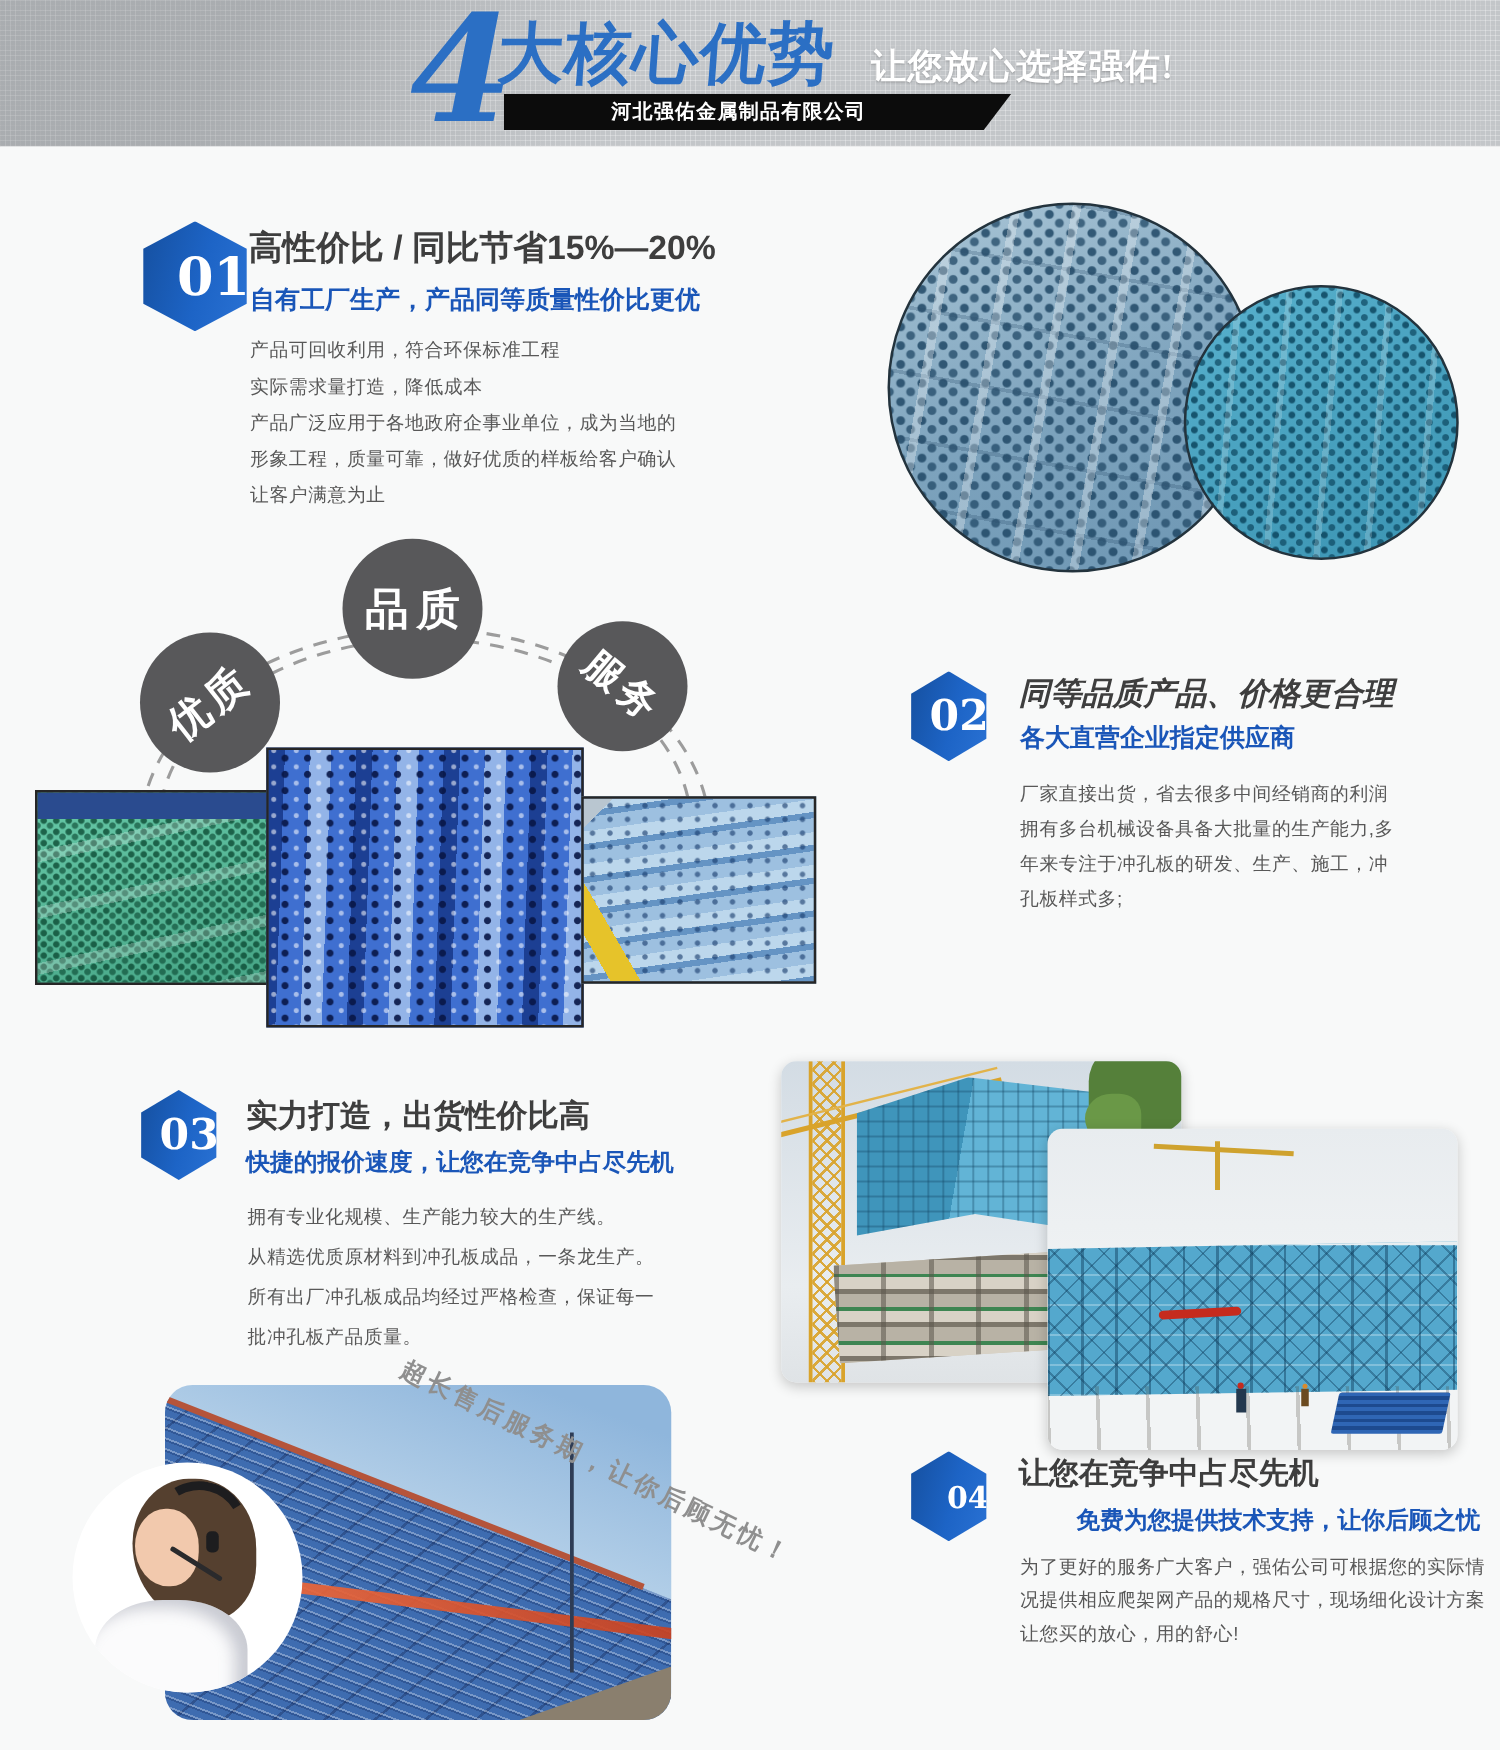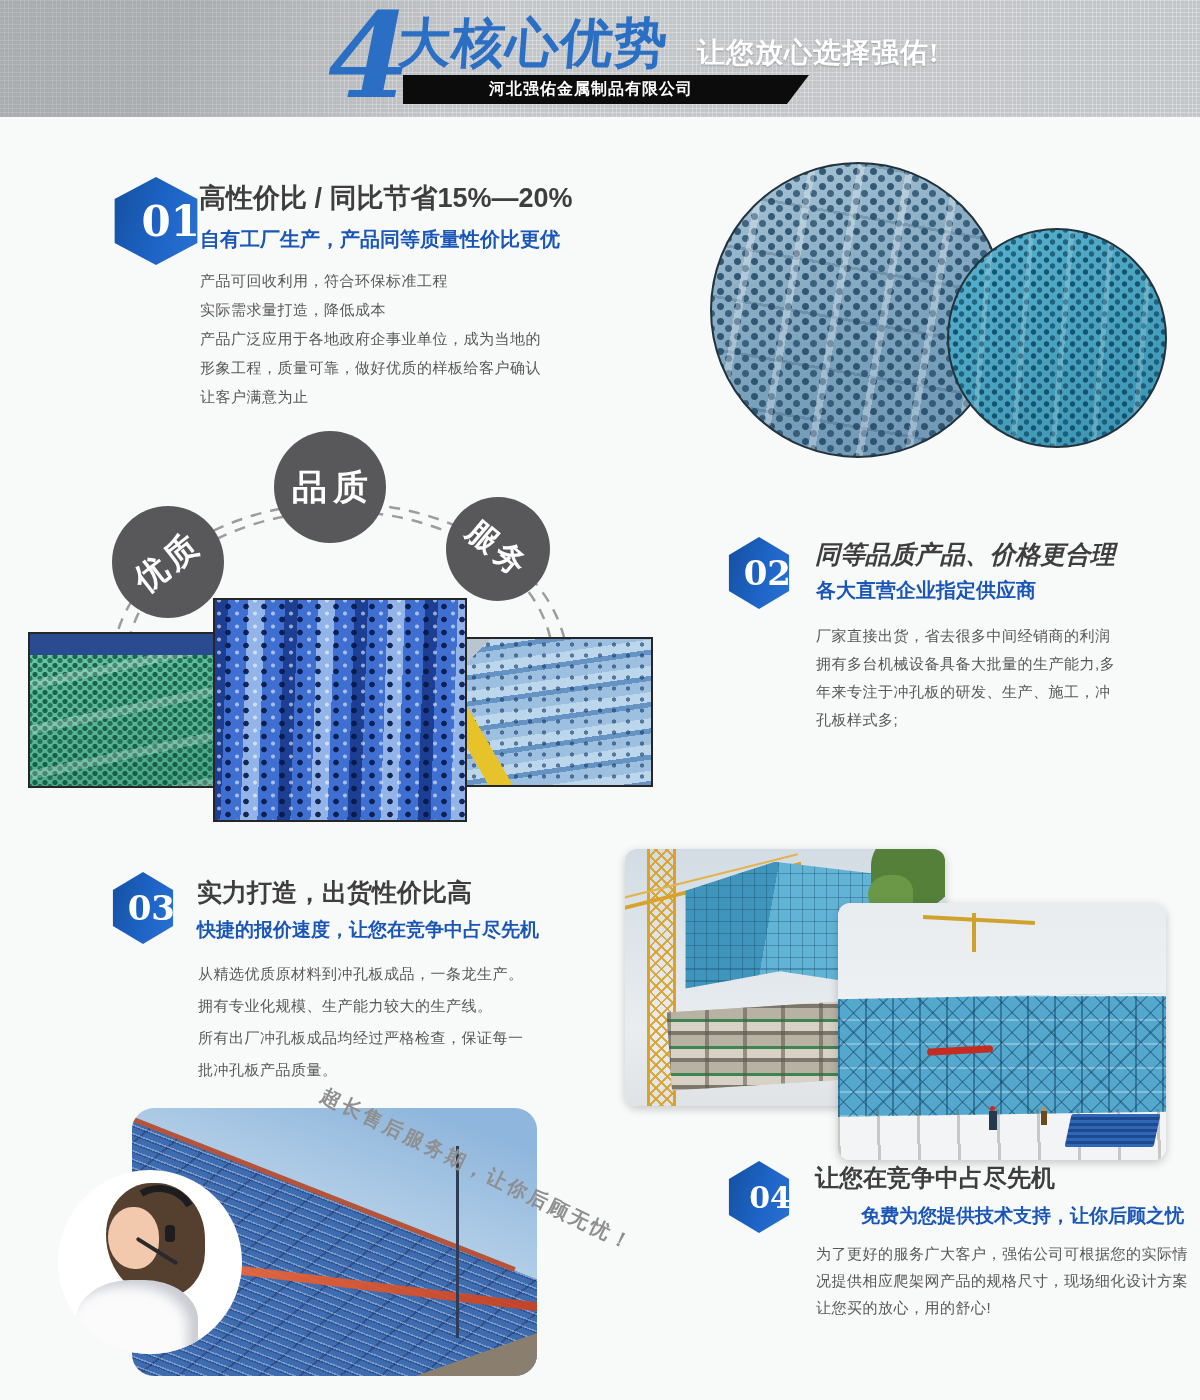--- a/index.html
+++ b/index.html
@@ -46,21 +46,21 @@
   
   .hex{
     position:absolute;display:flex;align-items:center;justify-content:flex-end;
     background:linear-gradient(105deg,#154f9e,#1d64c6 55%,#2a72d4);
     clip-path:polygon(50% 0,97% 25%,97% 75%,50% 100%,3% 75%,3% 25%);
     color:#fff;font-family:"DejaVu Serif","Liberation Serif",serif;font-weight:bold;
   }
   #hex01{left:112px;top:177px;width:88px;height:88px;font-size:42px;}
   #hex02{left:727px;top:537px;width:64px;height:72px;font-size:34px;}
   #hex03{left:111px;top:872px;width:64px;height:72px;font-size:34px;}
-  #hex04{left:727px;top:1161px;width:64px;height:72px;font-size:30px;}
+  #hex04{left:727px;top:1161px;width:64px;height:72px;font-size:24px;}
   
   .sec-title{position:absolute;color:#3e3e3e;font-weight:bold;white-space:nowrap;}
   .sec-sub{position:absolute;color:#1a56b8;font-weight:bold;white-space:nowrap;
     font-family:"Liberation Serif","DejaVu Serif",serif;}
   .sec-body{position:absolute;color:#585858;font-size:15px;white-space:nowrap;letter-spacing:.5px;}
   #t01{left:199px;top:180px;font-size:27px;}
   #s01{left:200px;top:226px;font-size:20px;}
   #b01{left:200px;top:266px;line-height:29px;}
   #t02{left:815px;top:538px;font-size:25px;font-family:"Liberation Serif","DejaVu Serif",serif;font-style:italic;}
   #s02{left:816px;top:577px;font-size:20px;}
@@ -326,22 +326,22 @@
     </div>
   </div>
 
   <div>
     <div class="hex" id="hex03">
       <span>03</span>
     </div>
     <div class="sec-title" id="t03">实力打造，出货性价比高</div>
     <div class="sec-sub" id="s03">快捷的报价速度，让您在竞争中占尽先机</div>
     <div class="sec-body" id="b03">
+      <div>拥有专业化规模、生产能力较大的生产线。</div>
       <div>从精选优质原材料到冲孔板成品，一条龙生产。</div>
-      <div>拥有专业化规模、生产能力较大的生产线。</div>
       <div>所有出厂冲孔板成品均经过严格检查，保证每一</div>
       <div>批冲孔板产品质量。</div>
     </div>
     <div class="photo" id="photo1">
       <div class="crane-tower"></div>
       <div class="crane-boom"></div>
       <div class="mesh-cube"></div>
       <div class="floors"></div>
       <div class="tree1"></div>
       <div class="tree2"></div>

